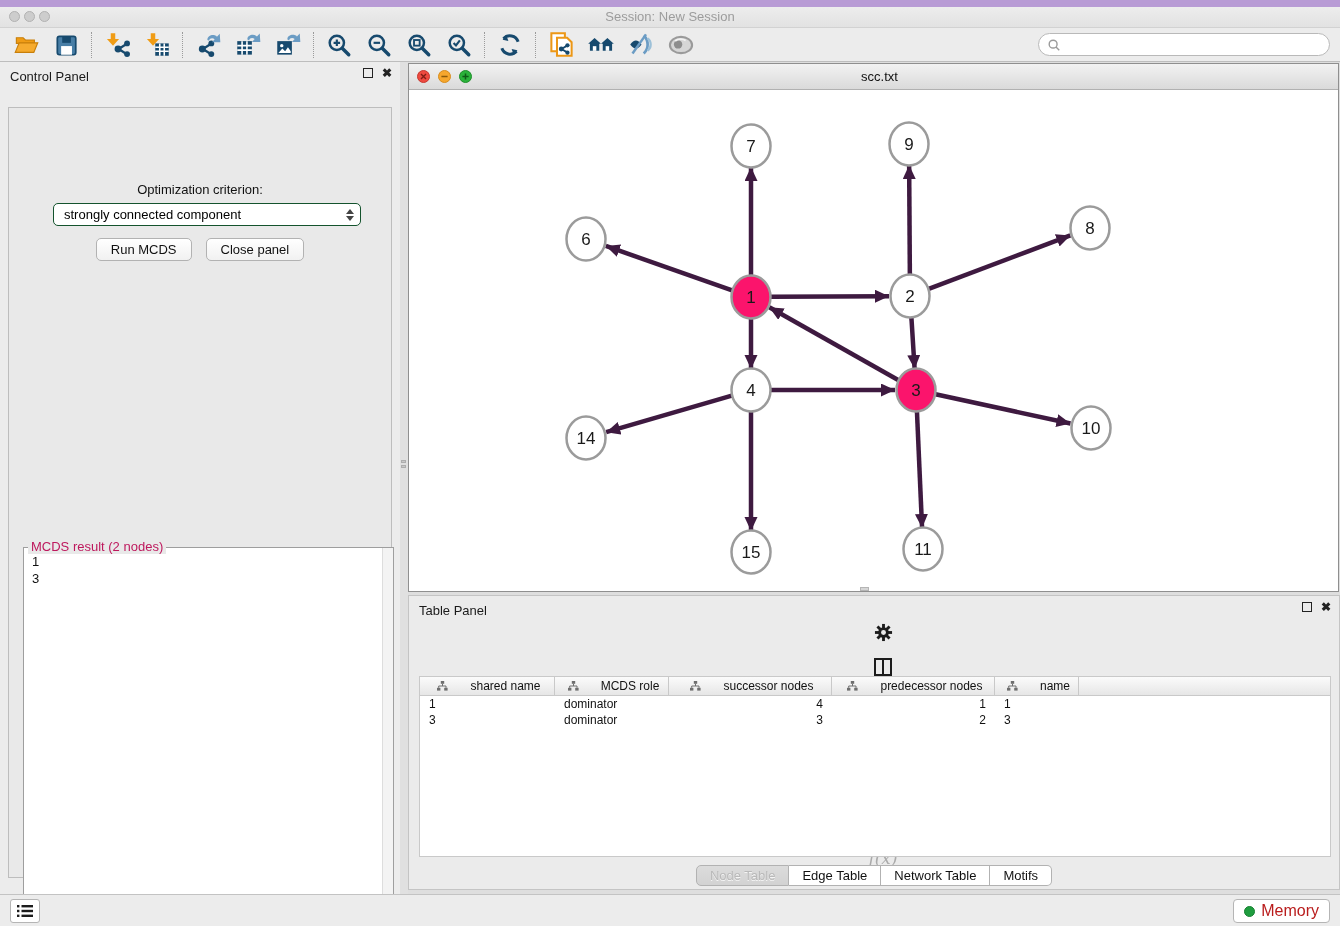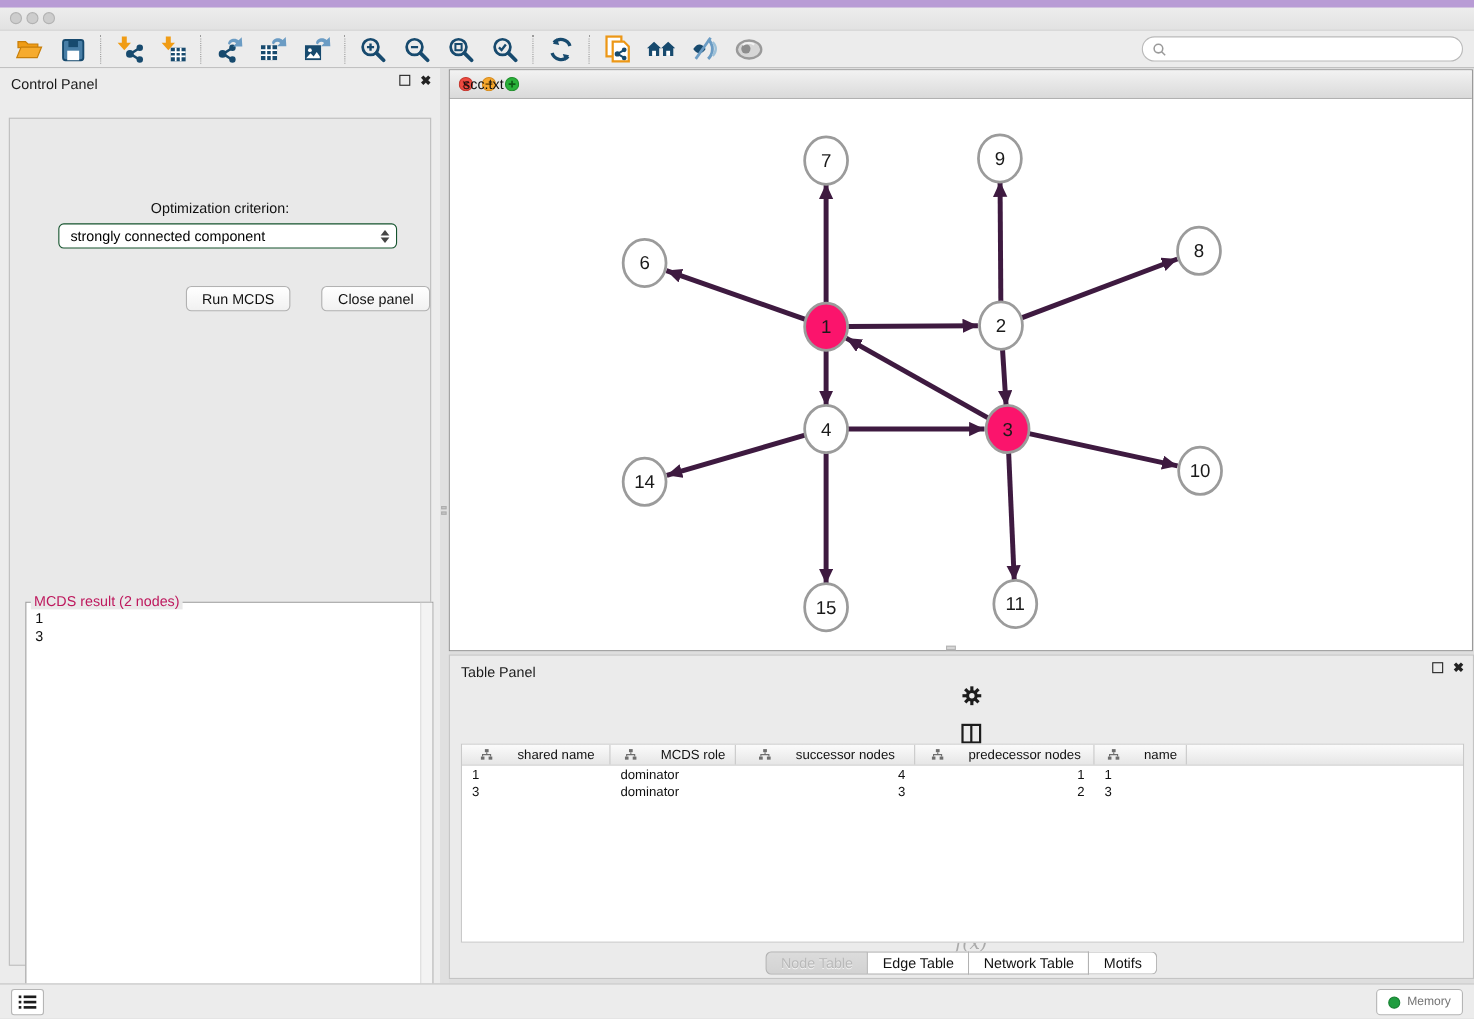--- a/index.html
+++ b/index.html
@@ -47,21 +47,21 @@
              border:1px solid #bdbdbd; background:#e9e9e9;padding-left:48px; }
   .opt-label { position:absolute; left:0; top:74px; width:100%; text-align:center; font-size:13px; color:#111; }
   .cp-select { position:absolute; left:44px; top:95px; width:308px; height:23px; background:#fff;
                border:1px solid #14532d; border-radius:5px; display:flex; align-items:center;
                padding:0 6px 0 10px; font-size:13px; cursor:pointer; }
   .cp-select .sel-text { flex:1; }
   .stepper { display:flex; flex-direction:column; gap:2px; align-items:center; }
   .stepper i { width:0; height:0; border-left:4px solid transparent; border-right:4px solid transparent; }
   .stepper .up { border-bottom:5px solid #444; }
   .stepper .down { border-top:5px solid #444; }
-  .cp-buttons { position:absolute; left:0; top:130px; width:100%; display:flex; justify-content:flex-end; gap:28px;margin-top:22px; }
+  .cp-buttons { position:absolute; left:0; top:130px; width:100%; display:flex; justify-content:center; gap:14px; }
   .mac-btn { background:linear-gradient(#ffffff,#f1f1f1); border:1px solid #b2b2b2; border-radius:5px;
              font-size:13px; font-family:"Liberation Sans",sans-serif; padding:3px 14px; height:23px; cursor:pointer; color:#111; }
   .result-frame { position:absolute; left:14px; top:439px; width:371px; height:372px;
                   border:1px solid #9e9e9e; background:#fff; }
   .result-legend { position:absolute; left:4px; top:-9px; background:#e9e9e9; padding:0 3px;
                    font-size:13px; color:#be185d; }
   .result-lines { position:absolute; left:0; top:2px; right:12px; bottom:0; padding:3px 8px;
                   font-size:13px; color:#111; line-height:17px; overflow:hidden; }
   .result-scroll { position:absolute; right:0; top:0; bottom:0; width:11px; background:#f3f3f3; border-left:1px solid #ddd; }
 
@@ -69,21 +69,21 @@
   .v-divider { position:absolute; left:400px; top:0; width:8px; height:832px; background:#e0e0e0; }
   .v-grip { position:absolute; left:1px; top:396px; width:5px; }
   .v-grip i { display:block; height:3px; margin:2px 0; background:#c7c7c7; border:1px solid #adadad; }
 
   
   .network-window { position:absolute; left:408px; top:1px; width:931px; height:529px;
                     border:1px solid #8f8f8f; background:#fff; }
   .nw-titlebar { position:absolute; left:0; top:0; width:100%; height:26px;
                  background:linear-gradient(#f2f2f2,#dadada); border-bottom:1px solid #b1b1b1; }
   .lights { position:absolute; left:8px; top:6px; display:flex; gap:8px; }
-  .nw-title { position:absolute; left:12px; right:0; top:5px; text-align:left; font-size:13px; color:#111; }
+  .nw-title { position:absolute; left:12px; right:0; top:5px; text-align:center; font-size:13px; color:#111; }
   .nw-canvas { position:absolute; left:0; top:26px; width:929px; height:501px; background:#fff; }
   .h-grip { position:absolute; left:451px; bottom:0px; width:9px; height:4px; background:#d6d6d6; border:1px solid #b5b5b5; }
 
   
   .table-panel { position:absolute; left:408px; top:533px; width:932px; height:295px;
                  background:#ebebeb; border:1px solid #c4c4c4; }
   .tp-toolbar { position:absolute; left:0; top:27px; width:100%; height:44px; display:flex;
                 align-items:center; padding-left:18px; gap:15px;flex-direction:column; }
   .tp-btn { width:24px; height:24px; border:none; background:transparent; display:flex;
             align-items:center; justify-content:center; cursor:pointer; }
@@ -96,36 +96,37 @@
   .tr { display:flex; height:16px; }
   .td { font-size:12px; color:#111; padding:1px 9px 0; white-space:nowrap; overflow:hidden; }
   .tp-tabs { position:absolute; left:0; top:269px; width:100%; display:flex; justify-content:center; }
 
   
   .statusbar { position:absolute; left:0; top:894px; width:1340px; height:32px; background:#ececec;
                border-top:1px solid #c3c3c3; }
   .sb-left-btn { position:absolute; left:10px; top:4px; width:30px; height:24px; background:#fff;
                  border:1px solid #b5b5b5; border-radius:3px; display:flex; align-items:center; justify-content:center; cursor:pointer; }
   .memory-btn { position:absolute; right:10px; top:4px; height:24px; background:#fff; border:1px solid #b5b5b5;
-                border-radius:4px; display:flex; align-items:center; gap:6px; padding:0 10px; font-size:11px; color:#737373; cursor:pointer; }
+                border-radius:4px; display:flex; align-items:center; gap:6px; padding:0 10px; font-size:16px; color:#b91c1c; cursor:pointer; }
   .mem-dot { width:11px; height:11px; border-radius:50%; background:#1f9d3f; border:1px solid #168131; }
 </style>
 </head>
 <body>
 
 <div id="app">
 
   <div class="top-strip"></div>
 
   <div class="titlebar">
     <div class="dots">
       <span class="dot"></span>
       <span class="dot"></span>
       <span class="dot"></span>
     </div>
+    <div class="win-title">Session: New Session</div>
   </div>
 
   <div class="toolbar">
     <button class="tb-btn">
       <svg width="27" height="27" viewBox="0 0 24 24">
         <path d="M3 6 h6 l2 2 h8 v3 H3 z" fill="#f09c15" stroke="#c87f0a"></path>
         <path d="M2 19 L5.5 10.5 H22 L18.5 19 Z" fill="#f6ab2e" stroke="#c87f0a"></path>
       </svg>
     </button>
     <button class="tb-btn">

